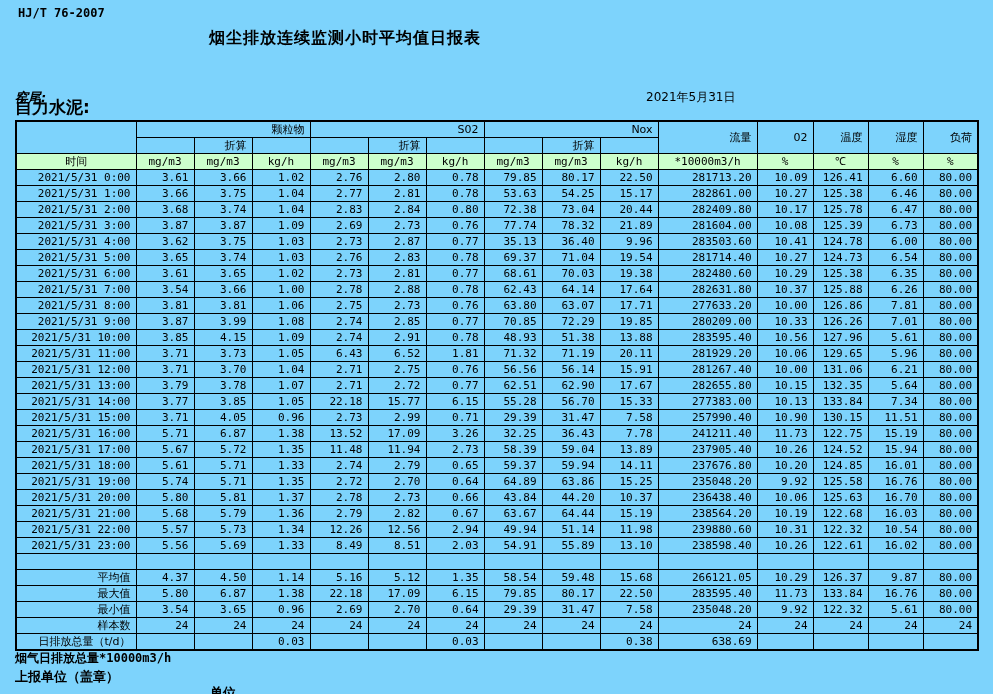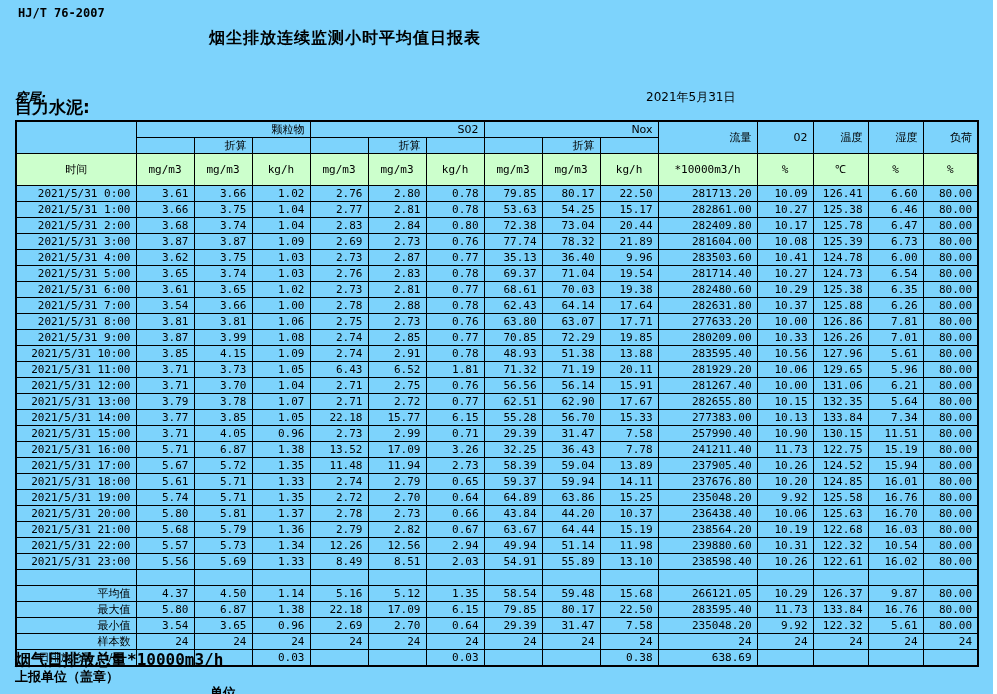--- a/index.html
+++ b/index.html
@@ -18,24 +18,24 @@
     position:absolute;left:15px;top:120px;width:962px;
     border-collapse:collapse;table-layout:fixed;
     border:2px solid #000;
   }
   table.report td{
     border:1px solid #000;height:16px;line-height:15px;
     font-size:11px;padding:0 5px 0 0;text-align:right;
     overflow:hidden;white-space:nowrap;box-sizing:border-box;
   }
   td.grp{text-align:center;padding:0;font-size:12px;font-family:"DejaVu Sans","Liberation Sans",sans-serif;}
-  tr.unit-row td{background:#ccffcc;text-align:center;padding:8px;font-size:11px;}
+  tr.unit-row td{background:#ccffcc;text-align:center;padding:0;font-size:11px;}
   td.time-cell{text-align:right;padding-right:4px;}
   td.left-label{text-align:left;padding-left:2px;padding-right:0;font-size:11px;}
-  .footer-note{left:15px;top:650px;font-size:16px;font-weight:bold;}
+  .footer-note{left:15px;top:650px;font-size:12px;font-weight:bold;}
   .footer-report{left:15px;top:668px;font-size:13px;font-weight:bold;}
   .footer-unit{left:210px;top:668px;font-size:13px;font-weight:bold;margin-top:16px;}
 </style>
 </head>
 <body>
 
 <div class="page">
 
   <div class="abs std-no">HJ/T  76-2007</div>
   <div class="abs doc-title cjk">烟尘排放连续监测小时平均值日报表</div>

